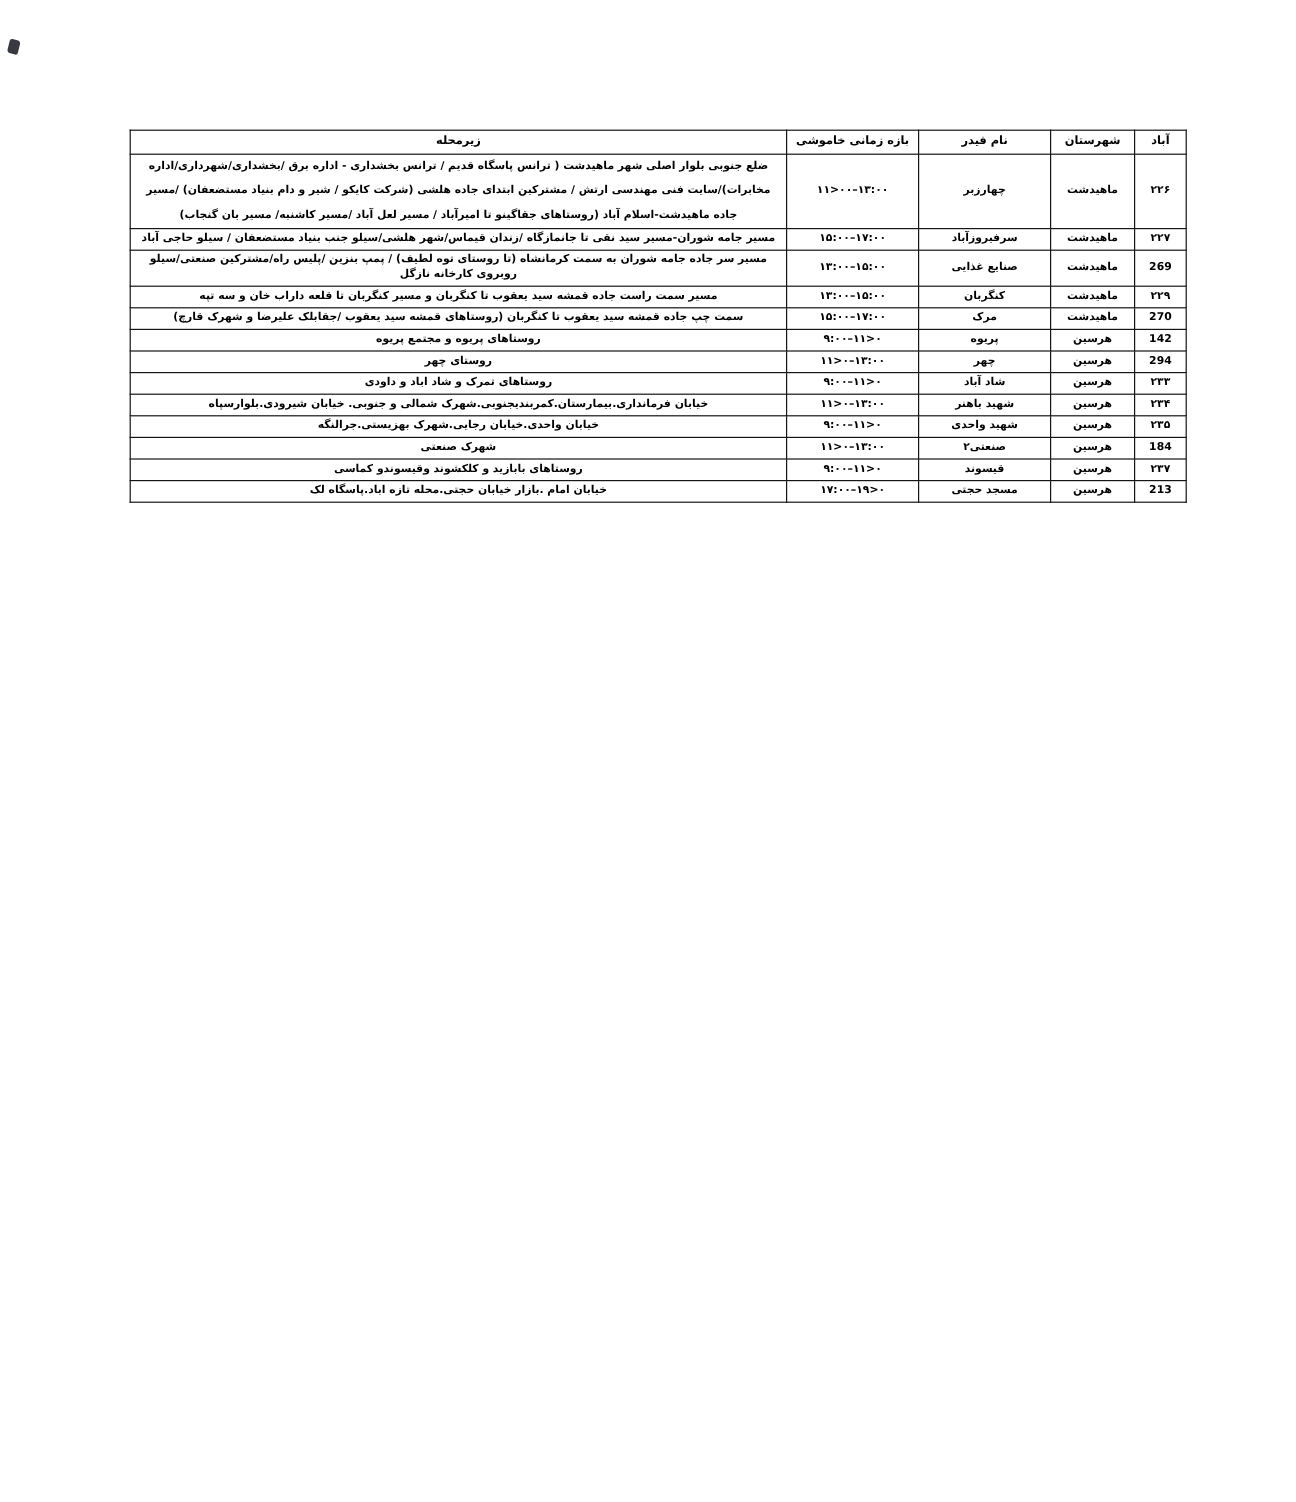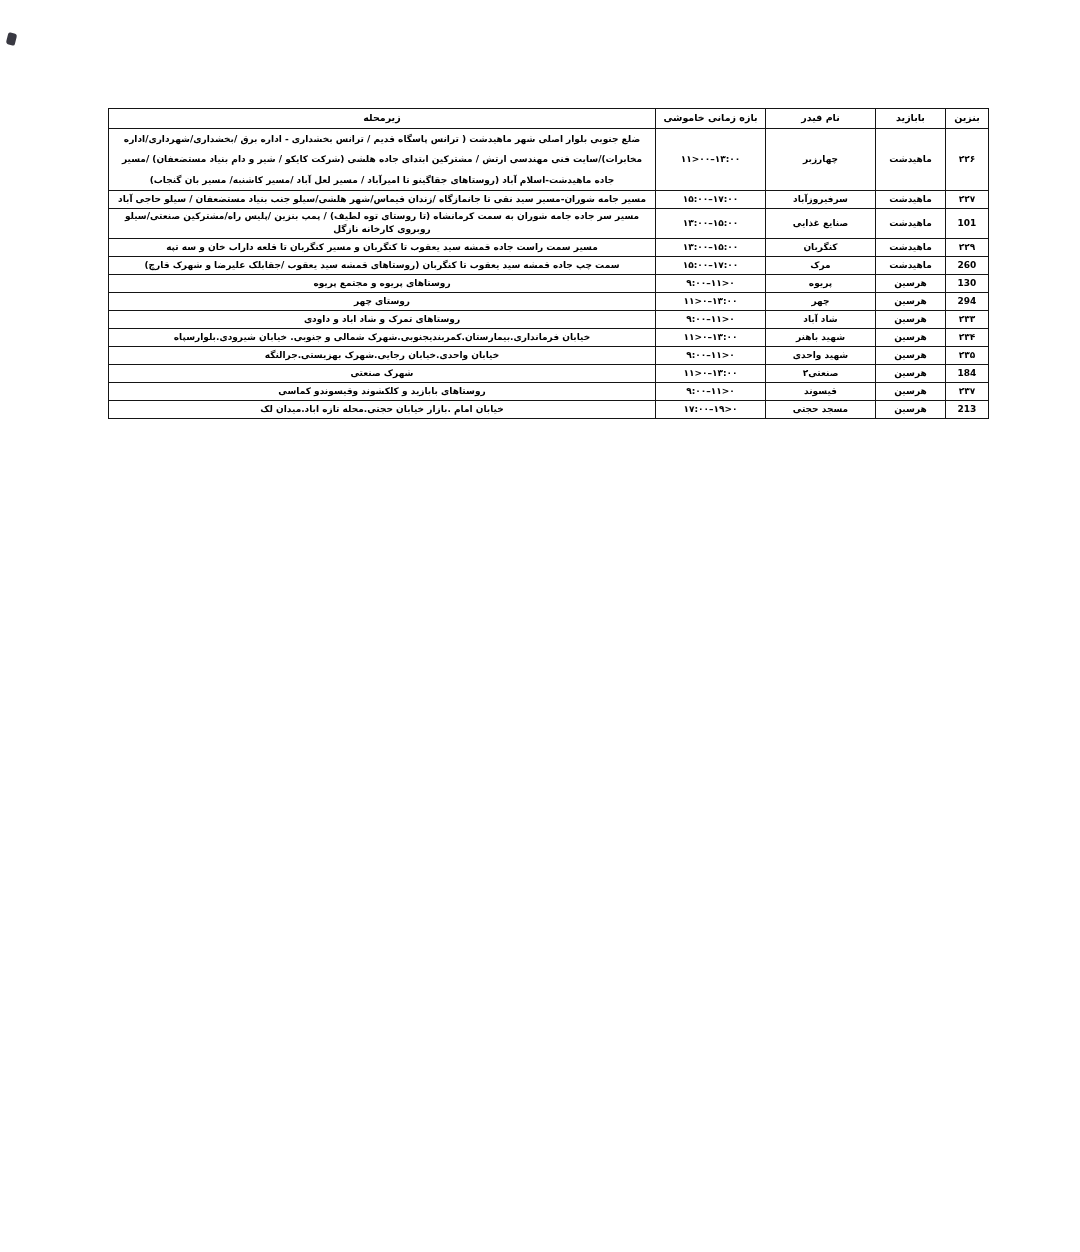--- a/index.html
+++ b/index.html
@@ -76,22 +76,22 @@
   <table class="schedule">
     <colgroup>
       <col class="w-row">
       <col class="w-county">
       <col class="w-feeder">
       <col class="w-time">
       <col class="w-area">
     </colgroup>
     <thead>
       <tr>
-        <th>بنزین</th>
-        <th>بابازید</th>
+        <th>آباد</th>
+        <th>شهرستان</th>
         <th>نام فیدر</th>
         <th>بازه زمانی خاموشی</th>
         <th>زیرمحله</th>
       </tr>
     </thead>
     <tbody>
       <tr class="tall">
         <td class="c-row">۲۲۶</td>
         <td class="c-county">ماهیدشت</td>
         <td class="c-feeder">چهارزبر</td>
@@ -99,42 +99,42 @@
         <td class="c-area">ضلع جنوبی بلوار اصلی شهر ماهیدشت ( ترانس پاسگاه قدیم / ترانس بخشداری - اداره برق /بخشداری/شهرداری/اداره مخابرات)/سایت فنی مهندسی ارتش / مشترکین ابتدای جاده هلشی (شرکت کایکو / شیر و دام بنیاد مستضعفان) /مسیر جاده ماهیدشت-اسلام آباد (روستاهای جقاگینو تا امیرآباد / مسیر لعل آباد /مسیر کاشنبه/ مسیر بان گنجاب)</td>
       </tr>
       <tr>
         <td class="c-row">۲۲۷</td>
         <td class="c-county">ماهیدشت</td>
         <td class="c-feeder">سرفیروزآباد</td>
         <td class="c-time"><span>۱۵:۰۰–۱۷:۰۰</span></td>
         <td class="c-area">مسیر جامه شوران-مسیر سید نقی تا جانمازگاه /زندان قیماس/شهر هلشی/سیلو جنب بنیاد مستضعفان / سیلو حاجی آباد</td>
       </tr>
       <tr>
-        <td class="c-row">101</td>
+        <td class="c-row">269</td>
         <td class="c-county">ماهیدشت</td>
         <td class="c-feeder">صنایع غذایی</td>
         <td class="c-time"><span>۱۳:۰۰–۱۵:۰۰</span></td>
         <td class="c-area">مسیر سر جاده جامه شوران به سمت کرمانشاه (تا روستای توه لطیف) / پمپ بنزین /پلیس راه/مشترکین صنعتی/سیلو روبروی کارخانه نازگل</td>
       </tr>
       <tr>
         <td class="c-row">۲۲۹</td>
         <td class="c-county">ماهیدشت</td>
         <td class="c-feeder">کنگربان</td>
         <td class="c-time"><span>۱۳:۰۰–۱۵:۰۰</span></td>
         <td class="c-area">مسیر سمت راست جاده قمشه سید یعقوب تا کنگربان و مسیر کنگربان تا قلعه داراب خان و سه تپه</td>
       </tr>
       <tr>
-        <td class="c-row">260</td>
+        <td class="c-row">270</td>
         <td class="c-county">ماهیدشت</td>
         <td class="c-feeder">مرک</td>
         <td class="c-time"><span>۱۵:۰۰–۱۷:۰۰</span></td>
         <td class="c-area">سمت چپ جاده قمشه سید یعقوب تا کنگربان (روستاهای قمشه سید یعقوب /جقابلک علیرضا و شهرک قارچ)</td>
       </tr>
       <tr>
-        <td class="c-row">130</td>
+        <td class="c-row">142</td>
         <td class="c-county">هرسین</td>
         <td class="c-feeder">پریوه</td>
         <td class="c-time"><span>۹:۰۰–۱۱&gt;۰</span></td>
         <td class="c-area">روستاهای پریوه و مجتمع پریوه</td>
       </tr>
       <tr>
         <td class="c-row">294</td>
         <td class="c-county">هرسین</td>
         <td class="c-feeder">چهر</td>
         <td class="c-time"><span>۱۱&gt;۰–۱۳:۰۰</span></td>
@@ -173,18 +173,18 @@
         <td class="c-county">هرسین</td>
         <td class="c-feeder">قیسوند</td>
         <td class="c-time"><span>۹:۰۰–۱۱&gt;۰</span></td>
         <td class="c-area">روستاهای بابازید و کلکشوند وقیسوندو کماسی</td>
       </tr>
       <tr>
         <td class="c-row">213</td>
         <td class="c-county">هرسین</td>
         <td class="c-feeder">مسجد حجتی</td>
         <td class="c-time"><span>۱۷:۰۰–۱۹&gt;۰</span></td>
-        <td class="c-area">خیابان امام .بازار خیابان حجتی.محله تازه اباد.میدان لک</td>
+        <td class="c-area">خیابان امام .بازار خیابان حجتی.محله تازه اباد.پاسگاه لک</td>
       </tr>
     </tbody>
   </table>
 
 </div>
 
 </body></html>

